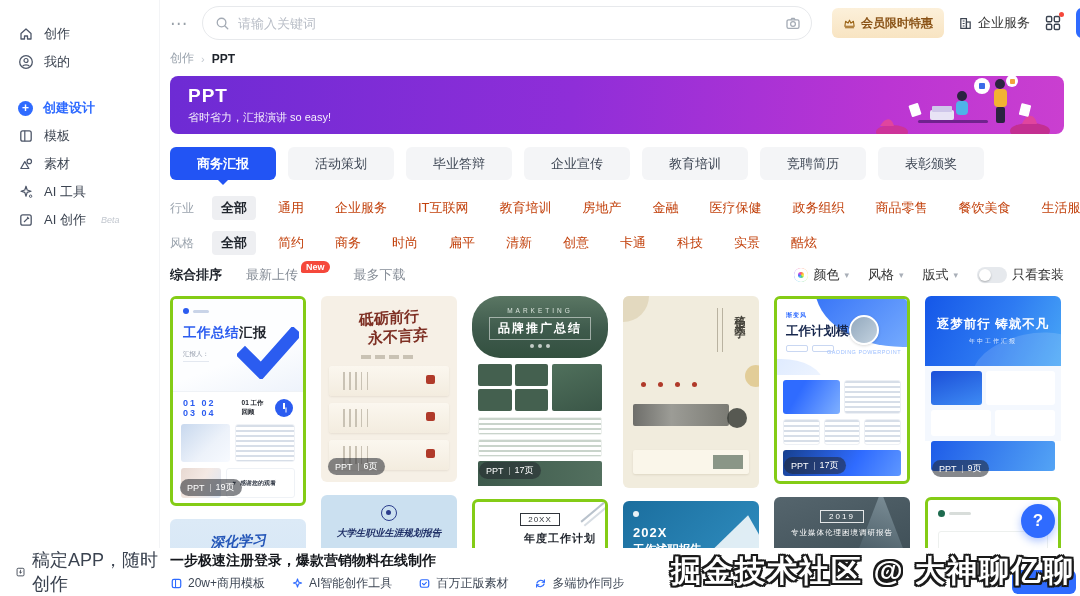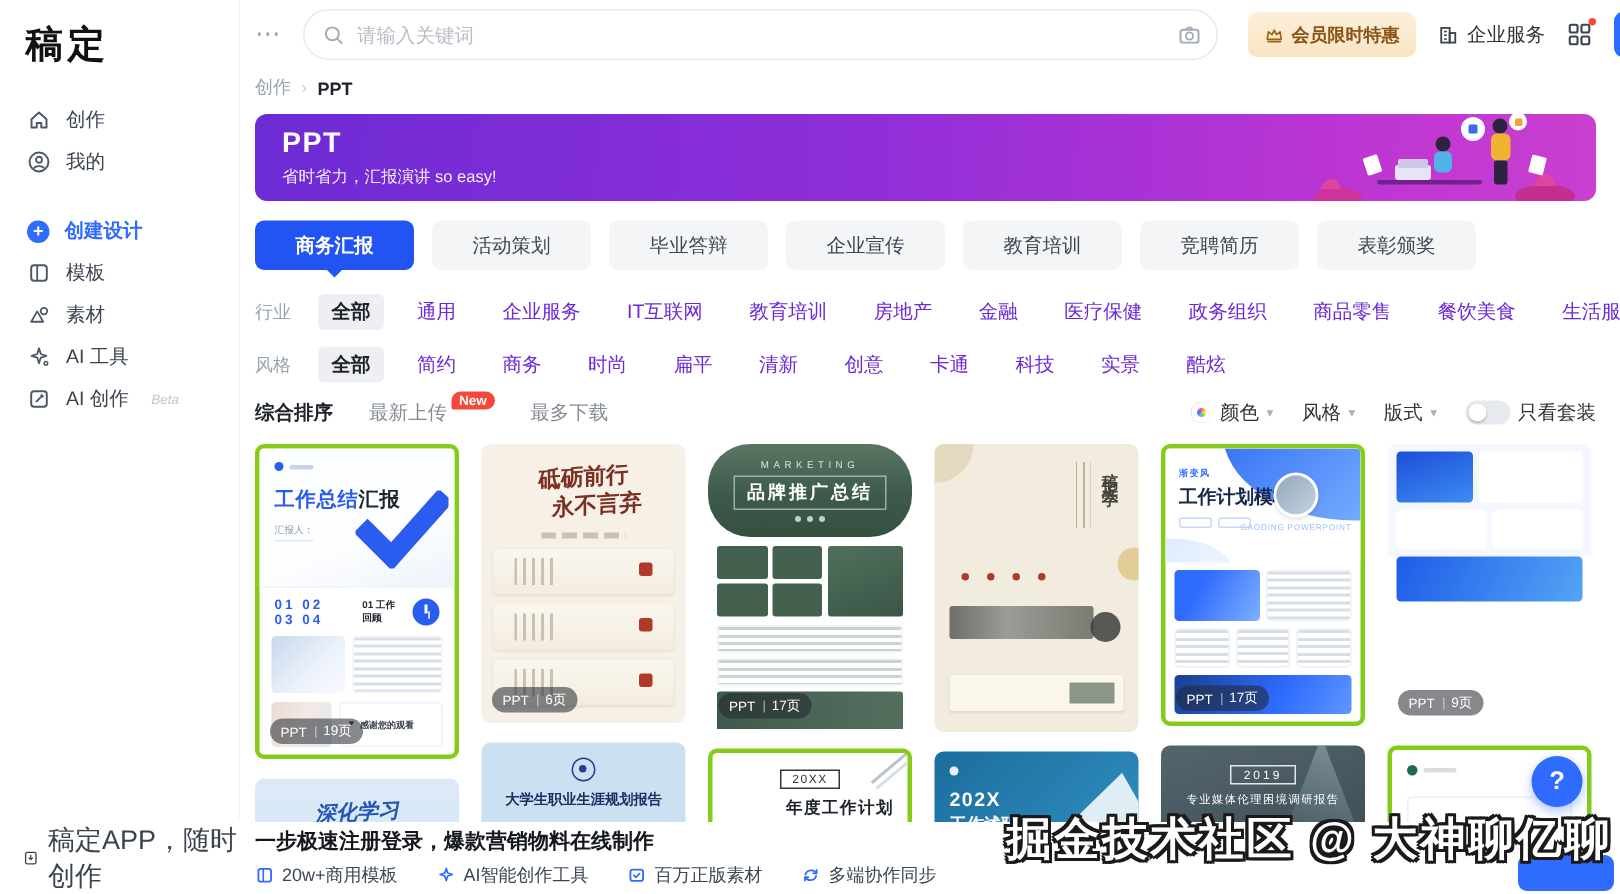--- a/index.html
+++ b/index.html
@@ -45,21 +45,21 @@
   
   .tabs { display:flex; gap:12px; margin-top:13px; }
   .tab { height:33px; padding:0 27px; display:flex; align-items:center; background:#F4F5F7; border-radius:6px; font-size:13px; color:#3D4654; cursor:pointer; white-space:nowrap; }
   .tab.active { background:#2254F4; color:#fff; font-weight:600; position:relative; }
   .tab.active::after { content:""; position:absolute; left:50%; bottom:-5px; margin-left:-5px; border:5px solid transparent; border-top-color:#2254F4; border-bottom:none; }
   
   .filter-block { margin-top:16px; }
   .filter-row { display:flex; align-items:center; margin-bottom:11px; }
   .filter-label { width:42px; flex:0 0 42px; font-size:12px; color:#9AA3AD; }
   .chips { display:flex; gap:13px; flex-wrap:nowrap; }
-  .chip { font-size:13px; color:#6d28d9; padding:3px 9px; border-radius:4px; cursor:pointer; white-space:nowrap; }
+  .chip { font-size:13px; color:#c2410c; padding:3px 9px; border-radius:4px; cursor:pointer; white-space:nowrap; }
   .chip.selected { background:#EEEFF2; color:#1E232B; font-weight:600; }
   
   .sort-row { display:flex; align-items:center; margin-top:2px; }
   .sort-main { font-size:13px; font-weight:700; color:#1E232B; cursor:pointer; }
   .sort-opt { font-size:13px; color:#858C96; margin-left:24px; cursor:pointer; display:flex; align-items:flex-start; }
   .new-badge { background:#F5483B; color:#fff; font-size:9px; font-weight:700; border-radius:7px 7px 7px 2px; padding:1px 5px; margin-left:3px; position:relative; top:-5px; }
   .right-filters { margin-left:auto; display:flex; align-items:flex-start; gap:19px; }
   .rf-item { display:flex; align-items:center; gap:5px; font-size:13px; color:#333; cursor:pointer; white-space:nowrap; }
   .chev { color:#A9AFB8; font-size:9px; }
   .color-ring { width:14px; height:14px; border-radius:50%; background:conic-gradient(#ff5c5c,#ffb23e,#f7ef46,#5ad06c,#43c8f2,#4d6bf5,#c44df0,#ff5c5c); box-shadow:inset 0 0 0 4px #fff; }
@@ -161,21 +161,21 @@
   .c6-b { flex:1; height:26px; background:#fff; border-radius:3px; padding:3px; }
   .c6-foot { margin:0 6px; height:30px; border-radius:3px; background:linear-gradient(115deg,#1E5CE8,#54A4F5); }
   
   .r2 { height:200px; }
   .r2c1 { background:linear-gradient(180deg,#DCEAF7,#CBDFF2); border:none; padding-top:14px; }
   .r2c1-title { text-align:center; font-family:"DejaVu Serif",serif; font-weight:700; font-style:italic; font-size:14px; color:#2456B8; transform:rotate(-3deg); }
   .r2c1-swoosh { margin:8px auto 0; width:72px; height:9px; background:linear-gradient(90deg,#F5A623,#F8C15C); border-radius:50%; transform:rotate(-8deg); opacity:.9; }
   .r2c2 { background:#CBE0F0; border:none; display:flex; flex-direction:column; align-items:center; padding-top:10px; }
   .r2c2-emblem { width:16px; height:16px; border-radius:50%; border:1.5px solid #2B3C8C; position:relative; }
   .r2c2-emblem::after { content:""; position:absolute; left:4px; top:4px; width:5px; height:5px; border-radius:50%; background:#2B3C8C; }
-  .r2c2-title { margin-top:6px; font-size:9.5px; font-weight:800; color:#1F2F66; text-align:left; padding:0 6px; }
+  .r2c2-title { margin-top:6px; font-size:9.5px; font-weight:800; color:#1F2F66; text-align:left; padding:0 6px;font-style:italic; }
   .r2c3 { background:#fff; display:flex; flex-direction:column; align-items:center; padding-top:11px; position:relative; overflow:hidden; }
   .r2c3-year { border:1px solid #30343B; font-size:8px; color:#30343B; padding:1px 7px; letter-spacing:1px; }
   .r2c3-title { margin-top:5px; font-size:11px; font-weight:800; color:#1E232B; letter-spacing:1px;margin-left:40px; }
   .r2c3::after { content:""; position:absolute; right:-6px; top:8px; width:34px; height:1.5px; background:#B9C2CC; transform:rotate(-40deg); box-shadow:0 5px 0 #D7DDE3; }
   .r2c4 { border:none; background:linear-gradient(135deg,#1B6E9E,#2E8BBD 55%,#57AFD4); position:relative; padding:10px 0 0 10px; overflow:hidden; }
   .r2c4::after { content:""; position:absolute; right:-20px; top:14px; border-left:34px solid transparent; border-right:34px solid transparent; border-bottom:44px solid rgba(255,255,255,.85); transform:rotate(8deg); }
   .r2c4-logo { width:6px; height:6px; border-radius:50%; background:rgba(255,255,255,.9); margin-bottom:8px; }
   .r2c4-year { color:#fff; font-size:13px; font-weight:800; letter-spacing:1px; position:relative; z-index:2; }
   .r2c4-title { color:#fff; font-size:11.5px; font-weight:800; margin-top:2px; position:relative; z-index:2; }
   .r2c5 { border:none; background:linear-gradient(160deg,#55656D 0%,#37474F 60%,#2A363C); display:flex; flex-direction:column; align-items:center; padding-top:13px; position:relative; overflow:hidden; }
@@ -191,28 +191,27 @@
   
   .footer { position:absolute; left:0; bottom:0; width:1080px; height:48px; background:#fff; z-index:20; display:flex; }
   .footer-left { width:160px; flex:0 0 160px; display:flex; align-items:center; gap:6px; padding-left:15px; font-size:18px; color:#3B4350; }
   .footer-main { padding-left:10px; display:flex; flex-direction:column; justify-content:center; }
   .footer-head { font-size:14px; font-weight:800; color:#14171C; }
   .footer-feats { display:flex; gap:26px; margin-top:5px; }
   .feat { display:flex; align-items:center; gap:5px; font-size:12px; color:#3D4654; }
   
   .help-btn { position:absolute; right:25px; bottom:58px; width:34px; height:34px; border-radius:50%; background:#2F6BFF; color:#fff; font-size:17px; font-weight:700; display:flex; align-items:center; justify-content:center; box-shadow:0 3px 8px rgba(47,107,255,.4); cursor:pointer; z-index:45; }
   .corner-btn { position:absolute; right:4px; bottom:2px; width:64px; height:24px; background:#2F6BFF; border-radius:6px; z-index:40; }
-  .watermark { position:absolute; right:5px; bottom:16px; z-index:60; font-size:30px; font-weight:800; letter-spacing:2px; color:#fff; white-space:nowrap;
+  .watermark { position:absolute; right:5px; bottom:4px; z-index:60; font-size:30px; font-weight:800; letter-spacing:2px; color:#fff; white-space:nowrap;
     text-shadow:-2px -2px 0 #1a1a1a,2px -2px 0 #1a1a1a,-2px 2px 0 #1a1a1a,2px 2px 0 #1a1a1a,0 2px 0 #1a1a1a,0 -2px 0 #1a1a1a,2px 0 0 #1a1a1a,-2px 0 0 #1a1a1a; }
 </style>
 </head>
 <body>
 
 <aside class="sidebar">
-  <div class="logo">稿定</div>
   <nav class="nav">
     <div class="nav-item">
       <svg width="16" height="16" viewBox="0 0 16 16">
           <path d="M3 7.5 8 3l5 4.5V13H9.5v-3h-3v3H3z" fill="none" stroke="#4E5769" stroke-width="1.3" stroke-linejoin="round"></path>
         </svg>
       <span>创作</span>
     </div>
     <div class="nav-item">
       <svg width="16" height="16" viewBox="0 0 16 16">
           <circle cx="8" cy="8" r="6.3" fill="none" stroke="#4E5769" stroke-width="1.3"></circle>
@@ -577,20 +576,24 @@
         </div>
       </div>
       <div class="card r2 r2c5">
         <div class="r2c5-year">2019</div>
         <div class="r2c5-title">专业媒体伦理困境调研报告</div>
       </div>
     </div>
 
     <div class="col">
       <div class="card c6">
+        <div class="c6-cover">
+          <div class="c6-title">逐梦前行 铸就不凡</div>
+          <div class="c6-sub">年中工作汇报</div>
+        </div>
         <div class="c6-rowA">
           <div class="c6-a1"></div>
           <div class="c6-a2 bars"></div>
         </div>
         <div class="c6-rowB">
           <div class="c6-b bars"></div>
           <div class="c6-b bars"></div>
         </div>
         <div class="c6-foot"></div>
         <div class="badge">

